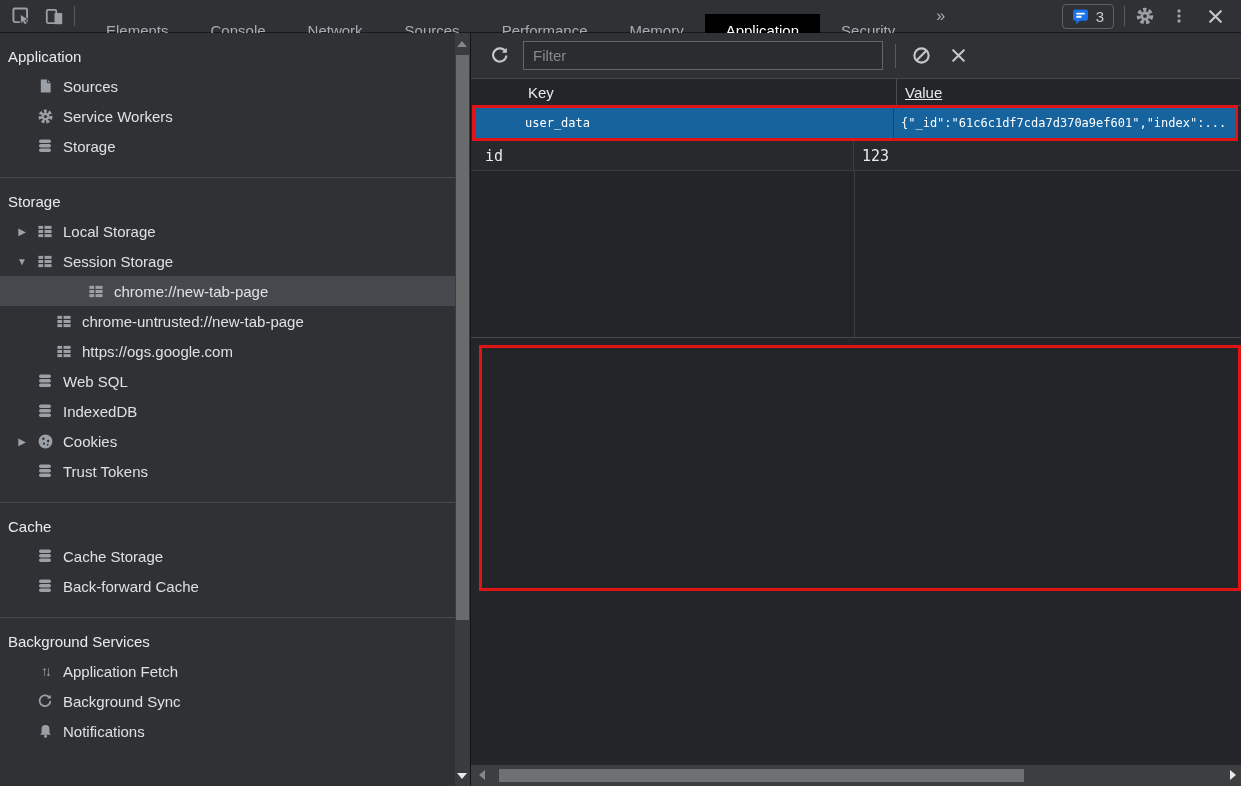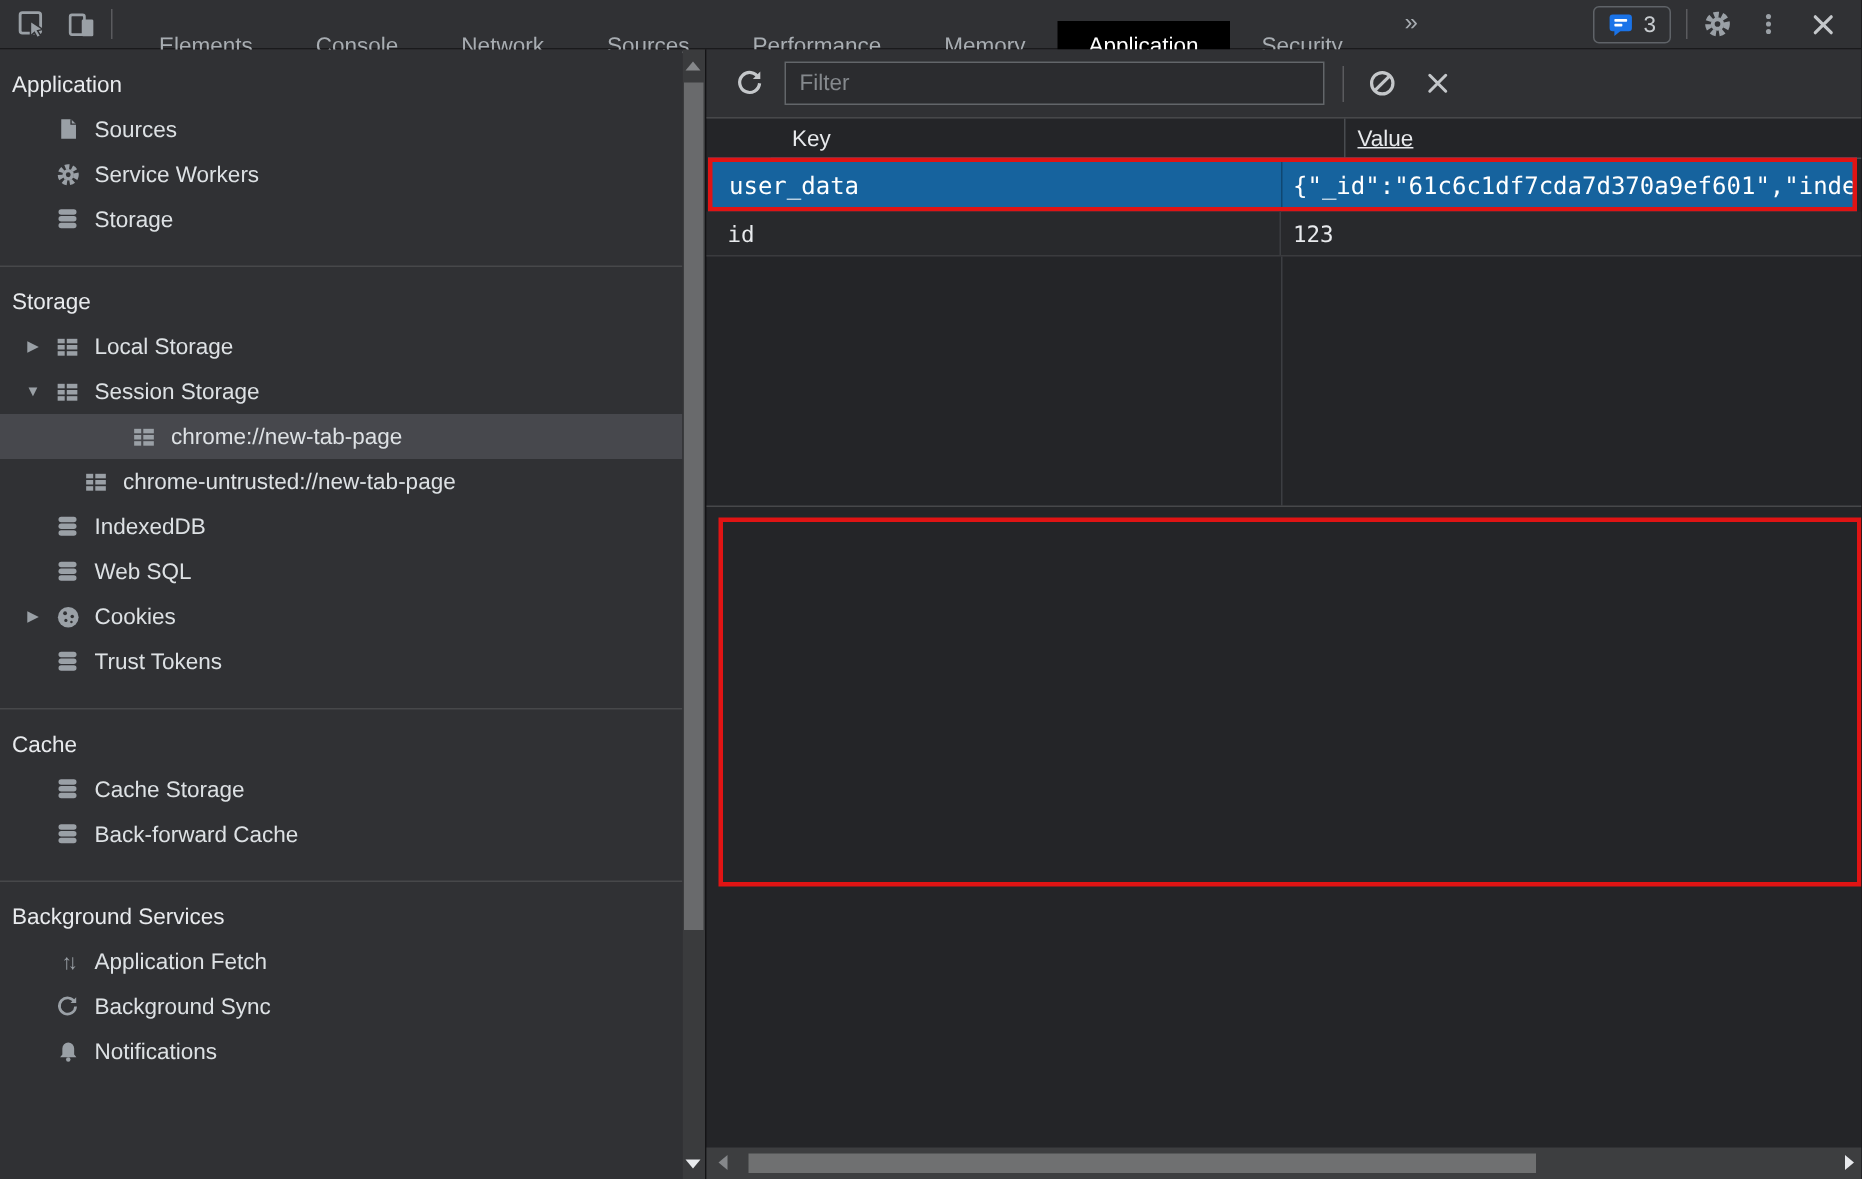--- a/index.html
+++ b/index.html
@@ -58,21 +58,21 @@
   .fb-ic { width:24px; height:24px; margin-left:13px; display:flex; align-items:center; justify-content:center; }
   
   .grid-head { position:absolute; left:0; top:46px; width:771px; height:27px; border-bottom:1px solid #494c50; display:flex; font-size:15px; color:#e8eaed;margin-left:43px; }
   .col-key { width:383px; padding-left:14px; display:flex; align-items:center; border-right:1px solid #494c50; }
   .col-val { flex:1; padding-left:8px; display:flex; align-items:center;text-decoration:underline; }
   .grid-divider { position:absolute; left:383px; top:73px; width:1px; height:231px; background:#3c3e42; }
   .grid-bottom { position:absolute; left:0; top:304px; width:771px; height:1px; background:#47484a; }
   .row-box {
     position:absolute; left:1px; top:72px; width:766px; height:36px;
     border:3px solid #e01414; display:flex; background:#16639e;
-    font-family:"DejaVu Sans Mono", monospace; font-size:16px; color:#fff;
+    font-family:"DejaVu Sans Mono", monospace; font-size:12px; color:#fff;padding-left:39px;
   }
   .row-box .cell-k { width:380px; padding-left:11px; display:flex; align-items:center; border-right:1px solid rgba(0,0,0,.28); overflow:hidden; white-space:nowrap; }
   .row-box .cell-v { flex:1; padding-left:7px; display:flex; align-items:center; overflow:hidden; white-space:nowrap; }
   .row-plain {
     position:absolute; left:0; top:108px; width:771px; height:30px; background:#28292c;
     border-bottom:1px solid #3a3b3e; display:flex;
     font-family:"DejaVu Sans Mono", monospace; font-size:15px; color:#e8eaed;
   }
   .row-plain .cell-k { width:383px; padding-left:14px; display:flex; align-items:center; border-right:1px solid #3c3e42; }
   .row-plain .cell-v { flex:1; padding-left:8px; display:flex; align-items:center; }
@@ -246,41 +246,55 @@
               <rect x="1" y="2" width="5" height="3.2" fill="#9aa0a6"></rect>
               <rect x="7.5" y="2" width="7.5" height="3.2" fill="#9aa0a6"></rect>
               <rect x="1" y="6.4" width="5" height="3.2" fill="#9aa0a6"></rect>
               <rect x="7.5" y="6.4" width="7.5" height="3.2" fill="#9aa0a6"></rect>
               <rect x="1" y="10.8" width="5" height="3.2" fill="#9aa0a6"></rect>
               <rect x="7.5" y="10.8" width="7.5" height="3.2" fill="#9aa0a6"></rect>
             </svg>
         </span>
         <span>chrome-untrusted://new-tab-page</span>
       </div>
+      <div class="srow child">
+
+        <span class="sicon">
+          <svg width="16" height="15" viewBox="0 0 16 16">
+              <rect x="1" y="2" width="5" height="3.2" fill="#9aa0a6"></rect>
+              <rect x="7.5" y="2" width="7.5" height="3.2" fill="#9aa0a6"></rect>
+              <rect x="1" y="6.4" width="5" height="3.2" fill="#9aa0a6"></rect>
+              <rect x="7.5" y="6.4" width="7.5" height="3.2" fill="#9aa0a6"></rect>
+              <rect x="1" y="10.8" width="5" height="3.2" fill="#9aa0a6"></rect>
+              <rect x="7.5" y="10.8" width="7.5" height="3.2" fill="#9aa0a6"></rect>
+            </svg>
+        </span>
+        <span>https://ogs.google.com</span>
+      </div>
+      <div class="srow">
+        <span class="twisty"></span>
+        <span class="sicon">
+          <svg width="16" height="16" viewBox="0 0 16 16">
+              <rect x="2" y="1.5" width="12" height="3.6" rx="1.8" fill="#9aa0a6"></rect>
+              <rect x="2" y="6" width="12" height="3.6" rx="1.8" fill="#9aa0a6"></rect>
+              <rect x="2" y="10.5" width="12" height="3.6" rx="1.8" fill="#9aa0a6"></rect>
+            </svg>
+        </span>
+        <span>Web SQL</span>
+      </div>
       <div class="srow">
         <span class="twisty"></span>
         <span class="sicon">
           <svg width="16" height="16" viewBox="0 0 16 16">
               <rect x="2" y="1.5" width="12" height="3.6" rx="1.8" fill="#9aa0a6"></rect>
               <rect x="2" y="6" width="12" height="3.6" rx="1.8" fill="#9aa0a6"></rect>
               <rect x="2" y="10.5" width="12" height="3.6" rx="1.8" fill="#9aa0a6"></rect>
             </svg>
         </span>
         <span>IndexedDB</span>
-      </div>
-      <div class="srow">
-        <span class="twisty"></span>
-        <span class="sicon">
-          <svg width="16" height="16" viewBox="0 0 16 16">
-              <rect x="2" y="1.5" width="12" height="3.6" rx="1.8" fill="#9aa0a6"></rect>
-              <rect x="2" y="6" width="12" height="3.6" rx="1.8" fill="#9aa0a6"></rect>
-              <rect x="2" y="10.5" width="12" height="3.6" rx="1.8" fill="#9aa0a6"></rect>
-            </svg>
-        </span>
-        <span>Web SQL</span>
       </div>
       <div class="srow">
         <span class="twisty">▶</span>
         <span class="sicon">
           <svg width="17" height="17" viewBox="0 0 16 16">
               <circle cx="8" cy="8" r="6.5" fill="#9aa0a6"></circle>
               <circle cx="6" cy="5.5" r="1.2" fill="#303134"></circle>
               <circle cx="10.5" cy="7.5" r="1.1" fill="#303134"></circle>
               <circle cx="6.5" cy="10" r="1" fill="#303134"></circle>
               <circle cx="10" cy="11" r="0.8" fill="#303134"></circle>

